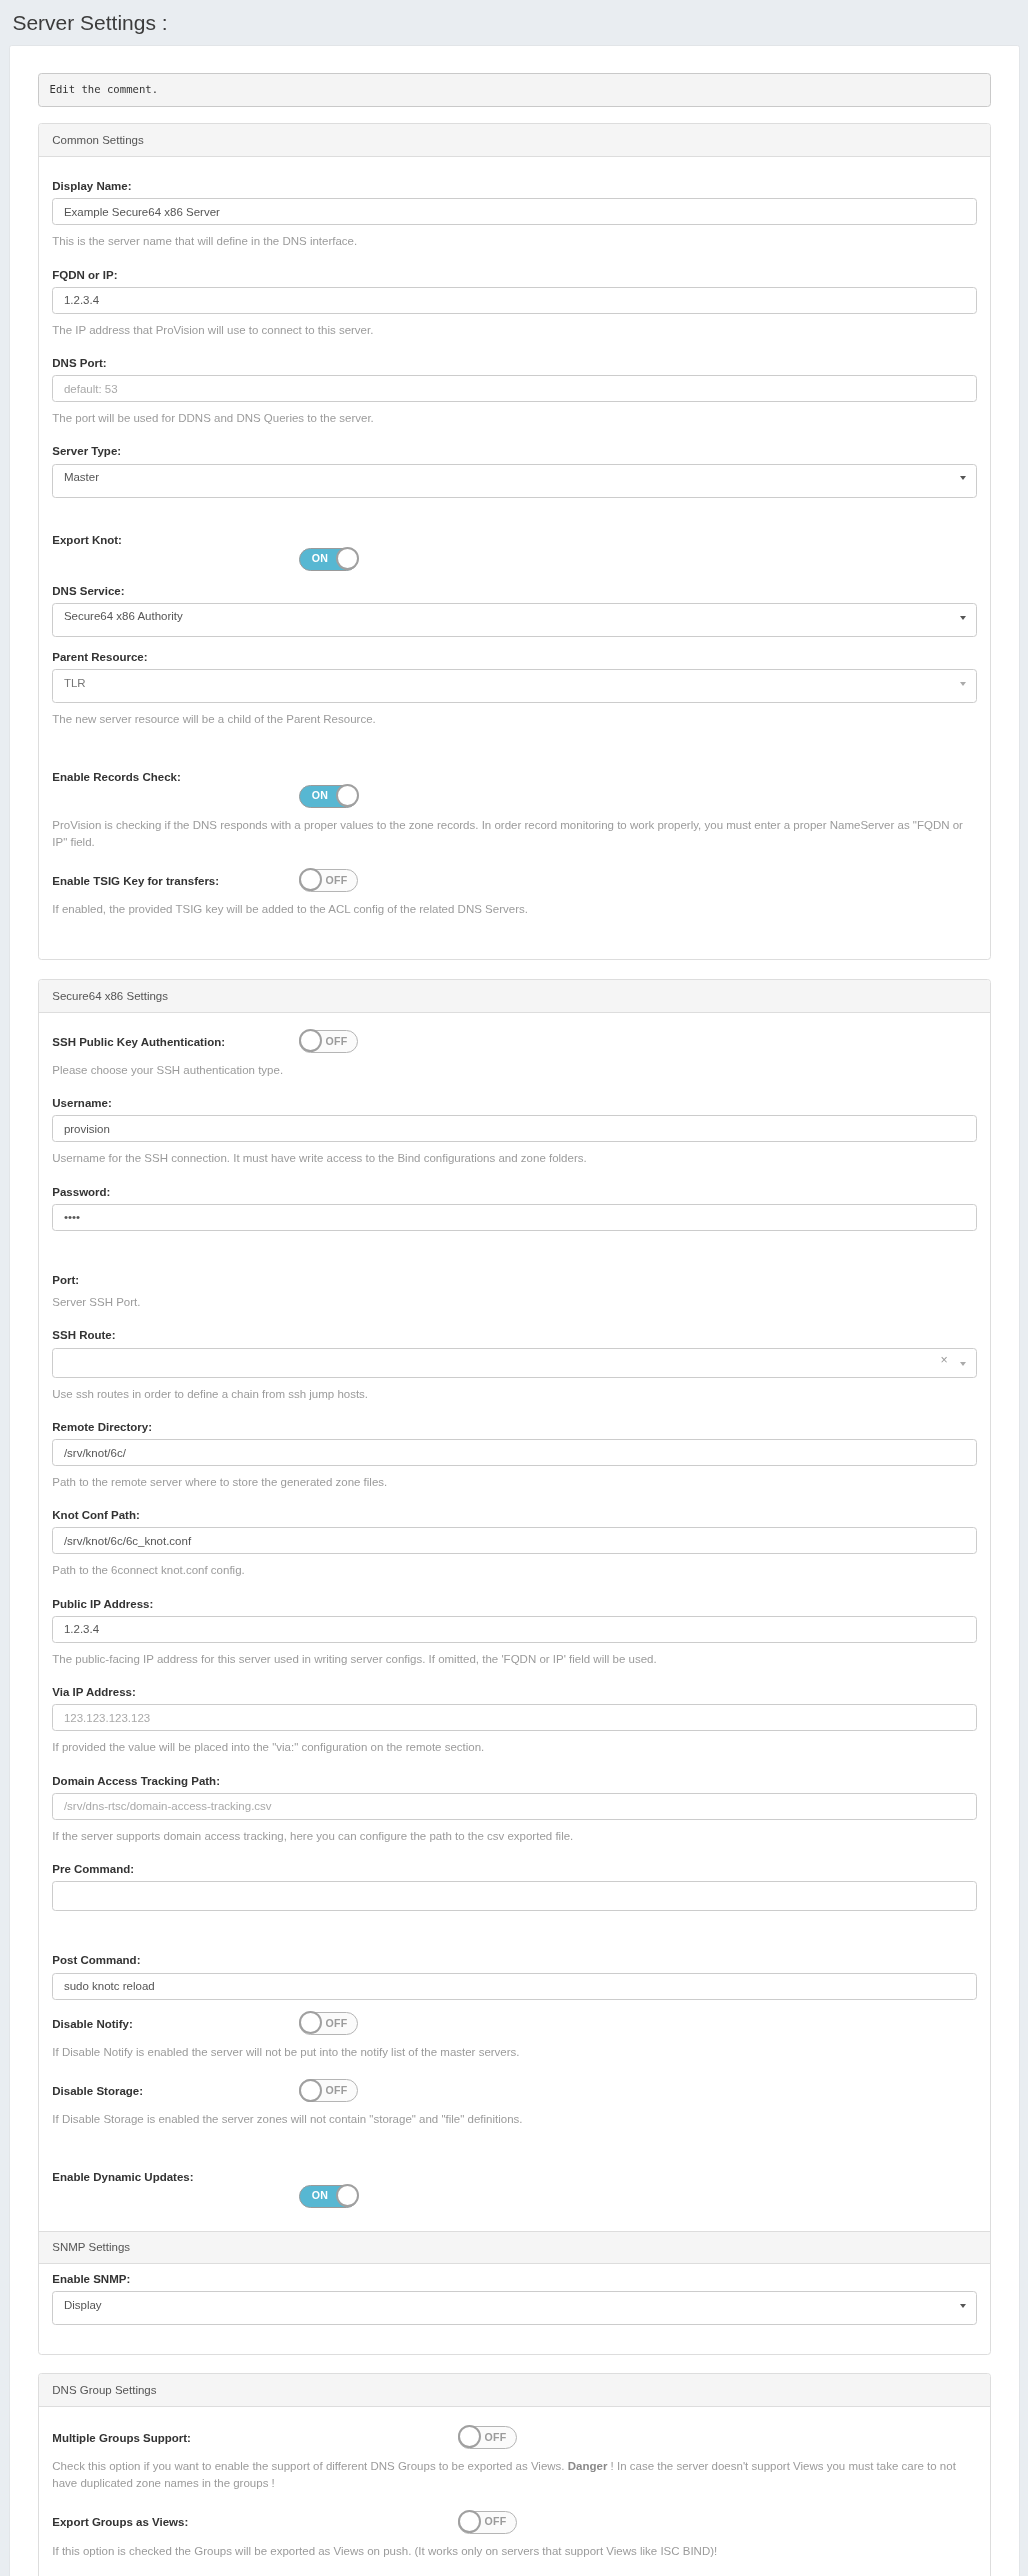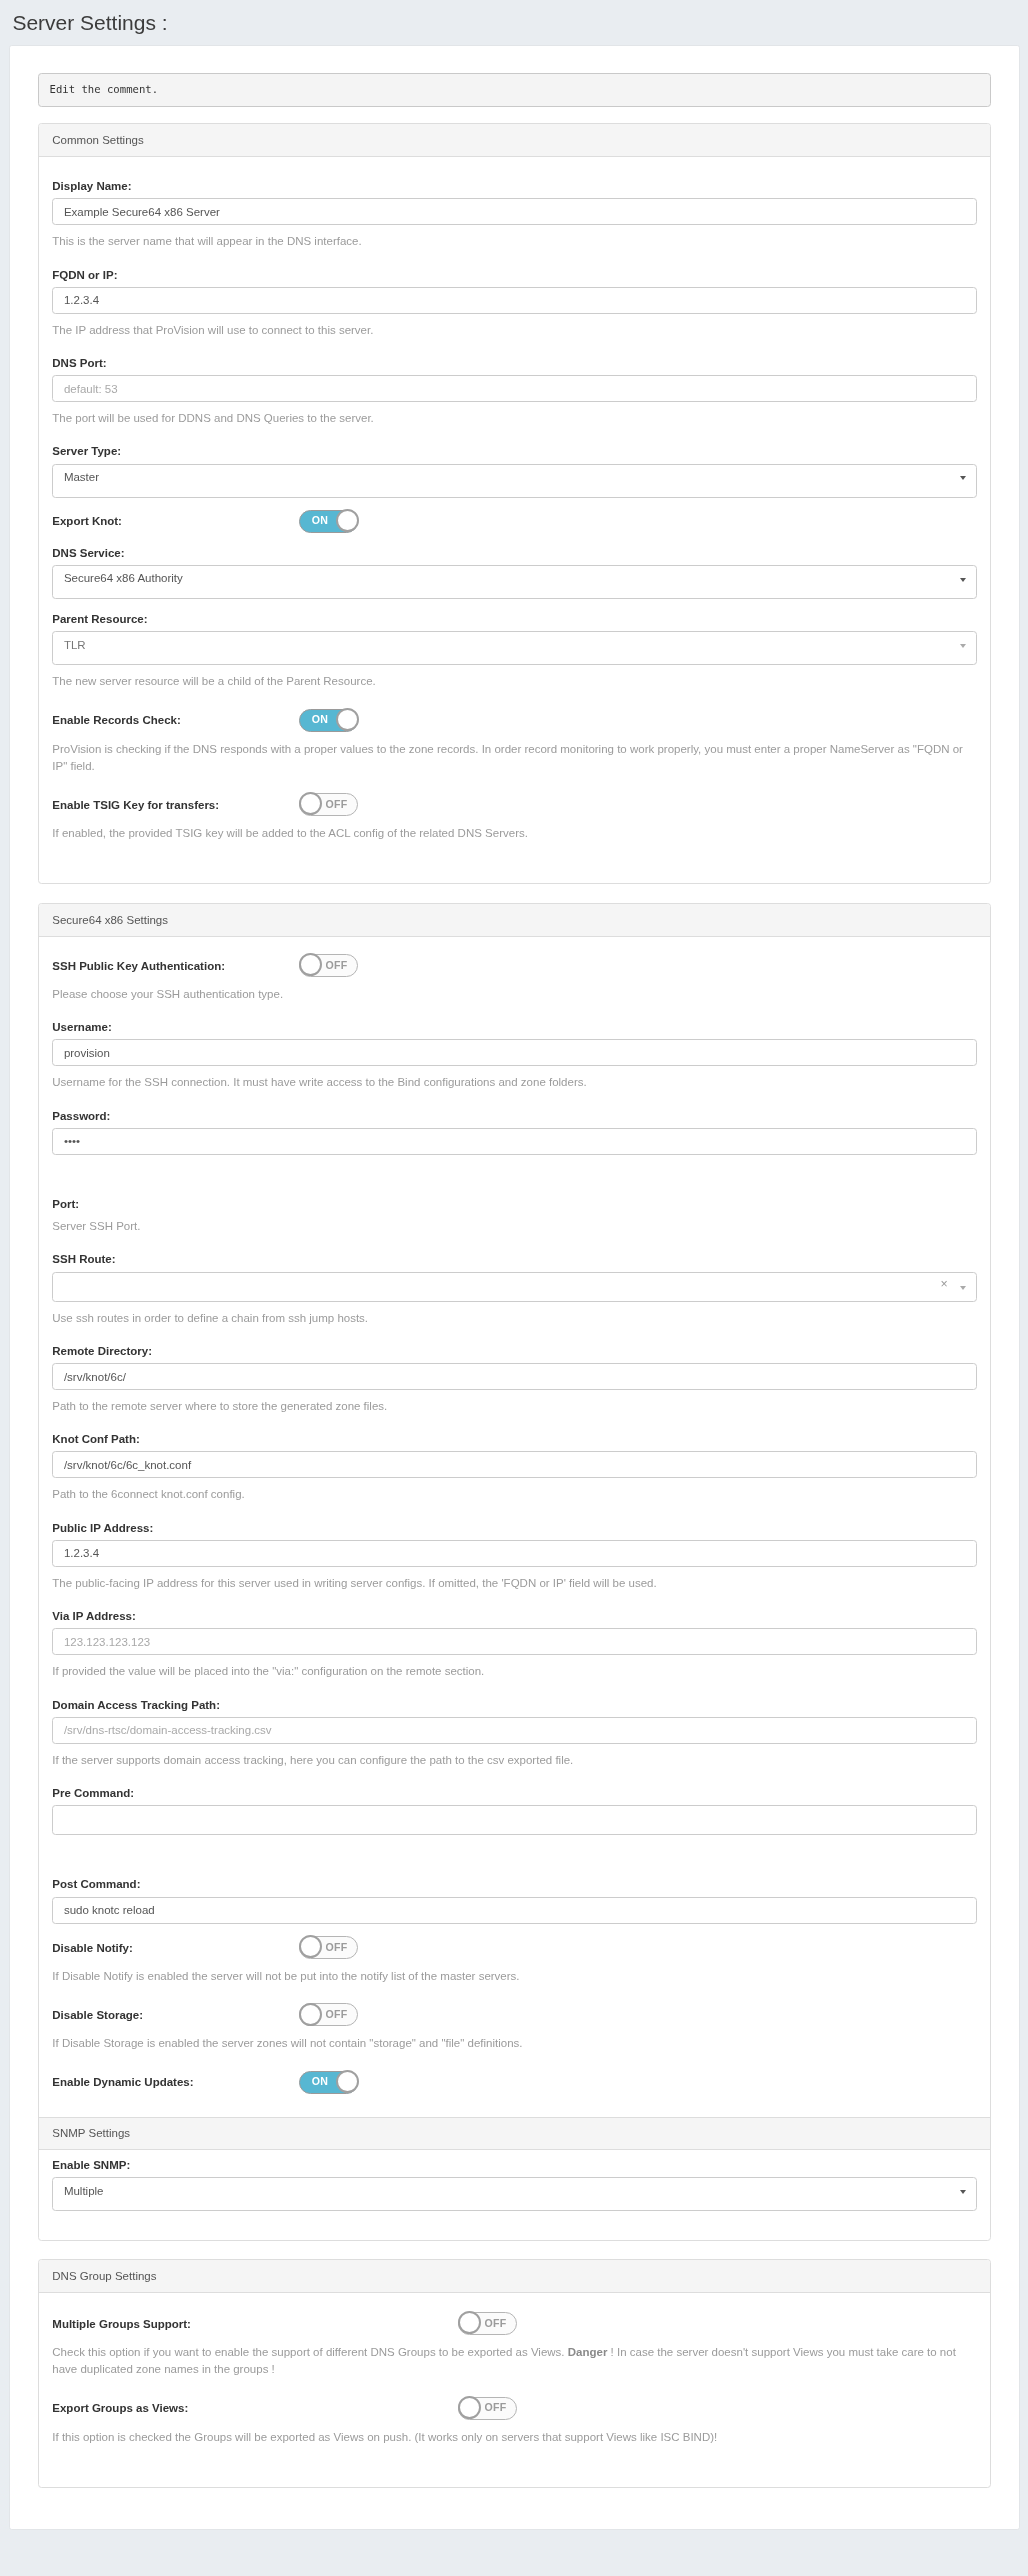--- a/index.html
+++ b/index.html
@@ -73,21 +73,21 @@
     position: relative; width: 59px; height: 23px; flex: none;
     border-radius: 12.4px; cursor: pointer;
   }
   .toggle .knob {
     position: absolute; top: 0; width: 23px; height: 23px;
     background: #ffffff; border: 2.7px solid #a0a0a0; border-radius: 50%;
   }
   .toggle .toggle-text {
     position: absolute; top: 5.3px; font-size: 10.6px; font-weight: bold; letter-spacing: 0.3px;
   }
-  .toggle.on { background: var(--toggle-on, #57b7d2); border: 1.8px solid #9a9a9a; }
+  .toggle.on { background: var(--toggle-on, #57b7d2); border: 1.8px solid #9a9a9a; margin-top: 38px; }
   .toggle.on .knob { right: -1.8px; top: -1.8px; }
   .toggle.on .toggle-text { color: #ffffff; left: 11.5px; top: 3.5px; }
   .toggle.off { background: #fbfbfb; border: 1.8px solid #b5b5b5; }
   .toggle.off .knob { left: -1.8px; top: -1.8px; }
   .toggle.off .toggle-text { color: #9b9b9b; right: 9.8px; top: 3.5px; }
 
   .sub-heading {
     margin: 23px -13.3px 0 -13.3px;
     background: #f5f5f5; border-top: 0.9px solid #dddddd; border-bottom: 0.9px solid #dddddd;
     padding: 9.8px 13.3px; font-size: 11.5px; color: #555;
@@ -103,21 +103,21 @@
   <textarea class="comment-box" style="">Edit the comment.</textarea>
 
   
   <div class="panel">
     <div class="panel-heading">Common Settings</div>
     <div class="panel-body">
 
       <div class="group">
         <label class="flabel">Display Name:</label>
         <input class="tinput" value="Example Secure64 x86 Server" style="">
-        <div class="help">This is the server name that will appear in the DNS interface.</div>
+        <div class="help">This is the server name that will define in the DNS interface.</div>
       </div>
 
       <div class="group">
         <label class="flabel">FQDN or IP:</label>
         <input class="tinput" value="1.2.3.4" style="">
         <div class="help">The IP address that ProVision will use to connect to this server.</div>
       </div>
 
       <div class="group">
         <label class="flabel">DNS Port:</label>
@@ -285,21 +285,21 @@
           <span class="toggle-text">ON</span>
           <span class="knob"></span>
         </div>
       </div>
 
       <div class="sub-heading">SNMP Settings</div>
 
       <div class="group" style="margin-top:9px;">
         <label class="flabel">Enable SNMP:</label>
         <div class="selectbox">
-          <span>Multiple</span>
+          <span>Display</span>
           <span class="caret-native"></span>
         </div>
       </div>
 
     </div>
   </div>
 
   
   <div class="panel">
     <div class="panel-heading">DNS Group Settings</div>

